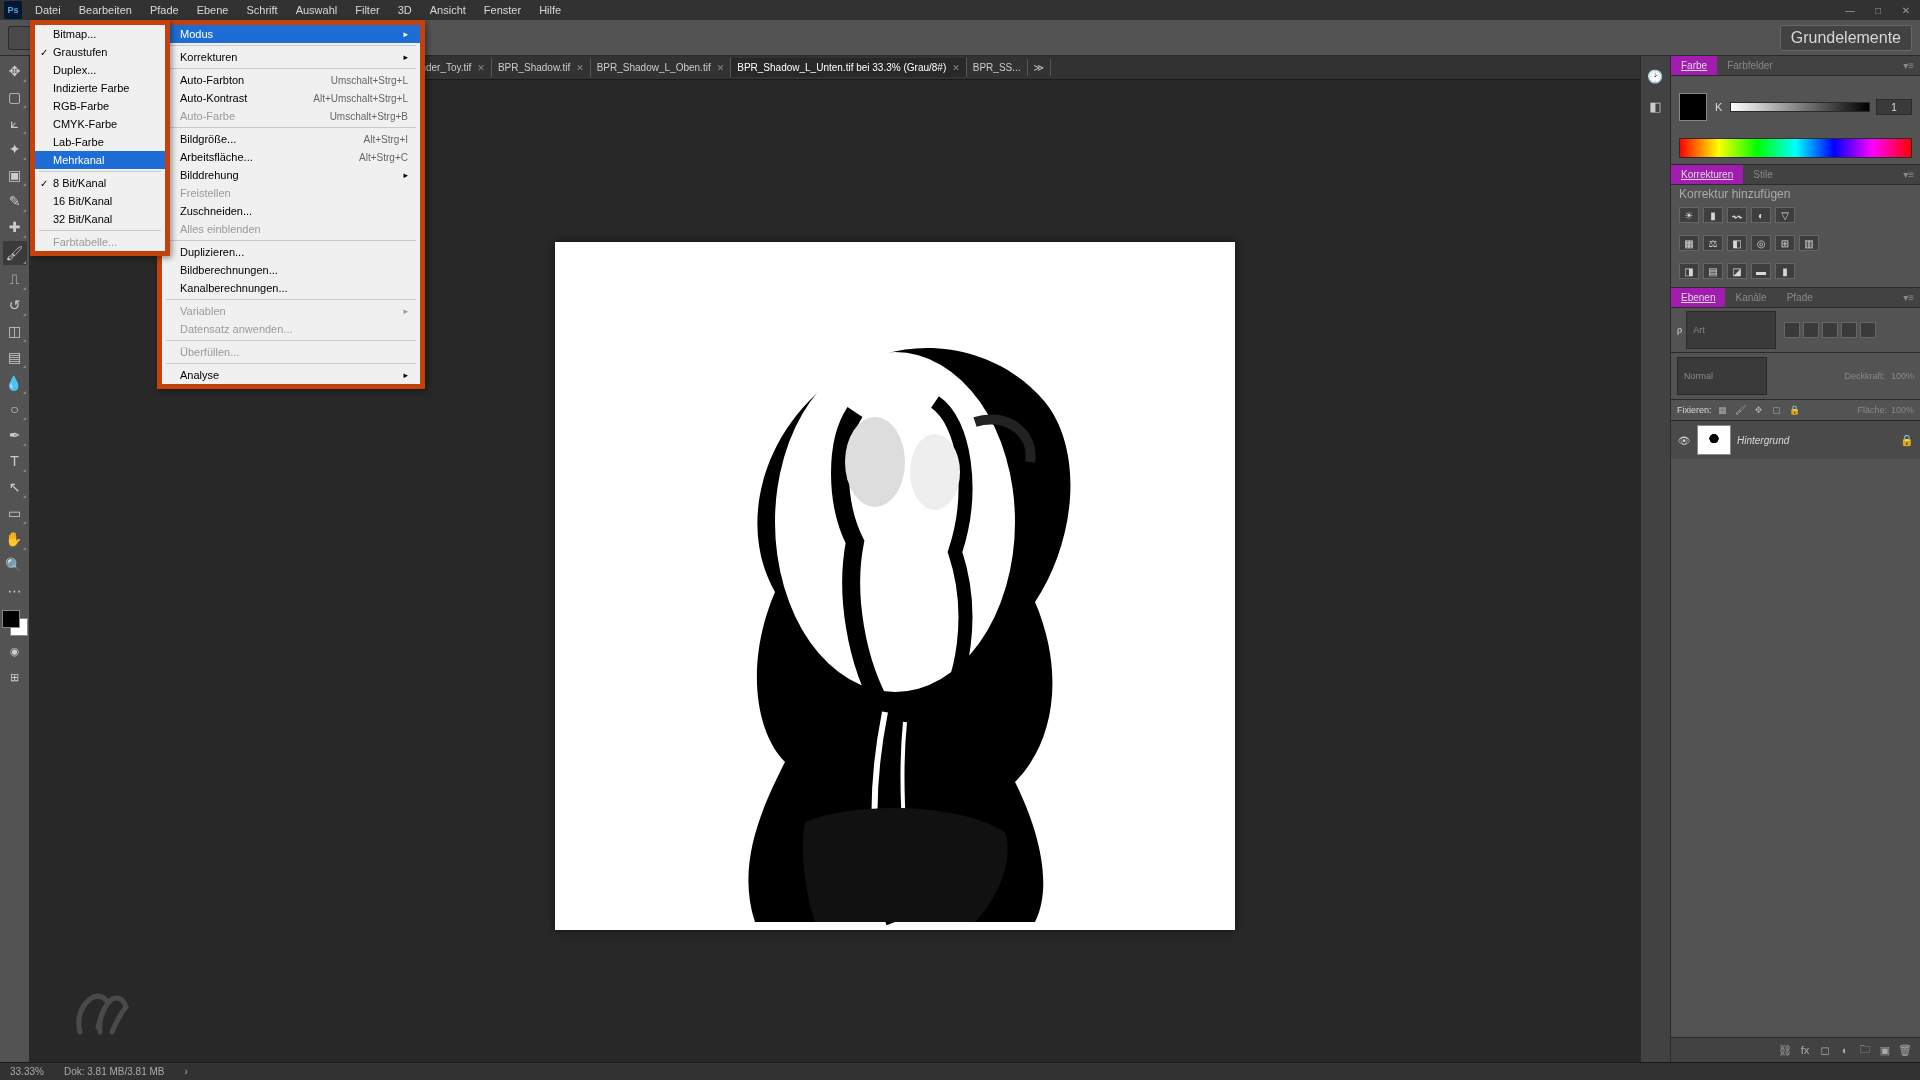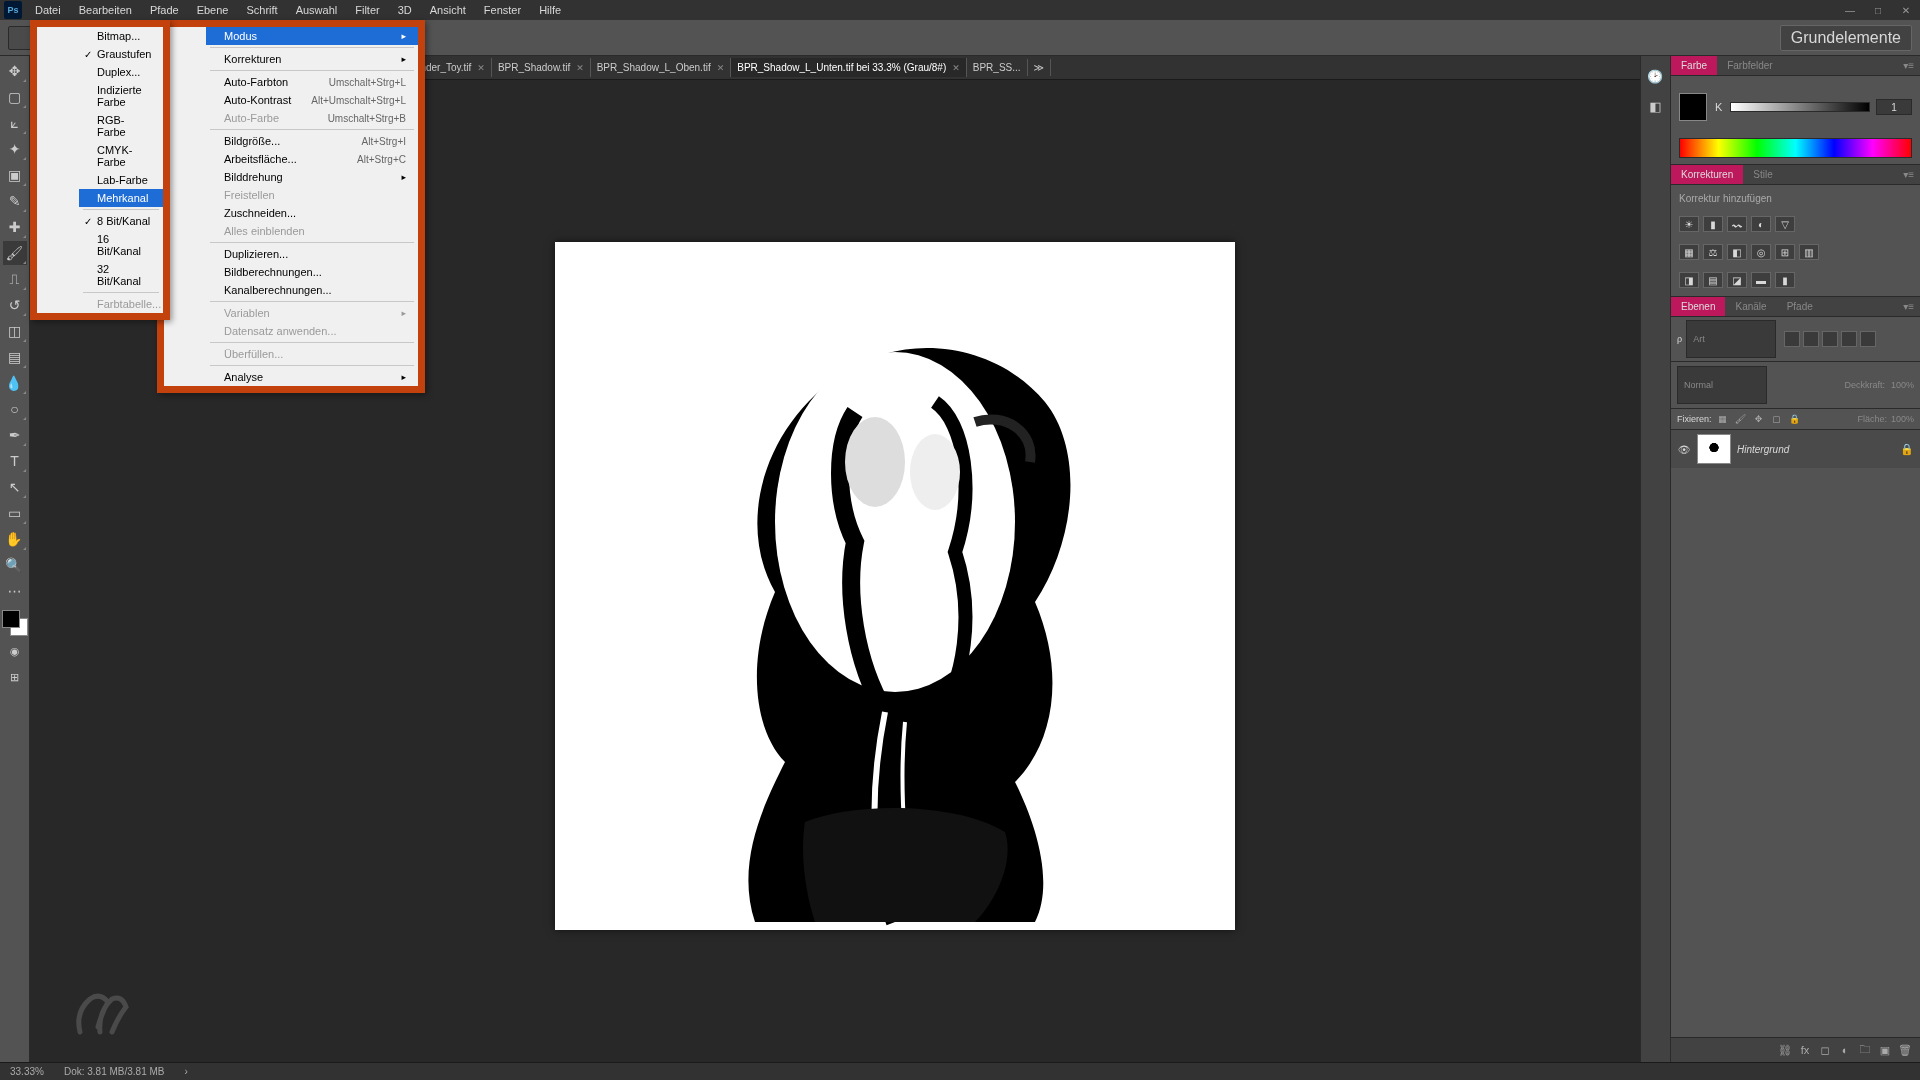--- a/index.html
+++ b/index.html
@@ -36,49 +36,49 @@
 .canvas { width: 680px; height: 688px; background: #fff; box-shadow: 0 0 8px rgba(0,0,0,0.6); background: radial-gradient(ellipse 220px 300px at 50% 40%, #222 0%, #000 12%, #111 18%, #fff 20%, #eee 22%, #fff 25%, #555 28%, #000 30%, #fff 32%, #fff 100%); overflow: hidden; position: relative; }
 .watermark { position: absolute; left: 40px; bottom: 20px; width: 60px; height: 55px; opacity: 0.3; }
 .watermark svg { width: 100%; height: 100%; }
 .right-panels { width: 280px; background: #535353; border-left: 1px solid #2a2a2a; display: flex; }
 .panel-icons { width: 30px; background: #424242; display: flex; flex-direction: column; padding-top: 6px; gap: 2px; border-right: 1px solid #2a2a2a; }
 .picon { width: 24px; height: 24px; margin: 2px auto; display: flex; align-items: center; justify-content: center; color: #ccc; font-size: 13px; }
 .panel-stack { flex: 1; display: flex; flex-direction: column; }
 .panel { border-bottom: 1px solid #2a2a2a; }
 .panel-tabs { display: flex; background: #424242; font-size: 10px; border-bottom: 1px solid #2a2a2a; align-items: center; }
 .panel-tab { padding: 4px 10px; color: #888; }
-.panel-tab.active { color: #ddd; background: #be185d; }
+.panel-tab.active { color: #ddd; background: #a21caf; text-decoration: underline; }
 .panel-menu { margin-left: auto; padding: 2px 6px; color: #888; }
 .panel-body { padding: 6px 8px; }
 .color-panel-body { display: flex; align-items: center; gap: 8px; height: 62px; }
 .swatch-box { width: 28px; height: 28px; background: #000; border: 1px solid #888; }
 .k-slider { flex: 1; display: flex; align-items: center; gap: 6px; }
 .k-slider .track { flex: 1; height: 10px; background: linear-gradient(to right, #fff, #000); border: 1px solid #2a2a2a; }
 .k-slider .val { width: 36px; height: 16px; background: #3a3a3a; border: 1px solid #2a2a2a; font-size: 10px; display: flex; align-items: center; justify-content: center; }
 .spectrum { height: 20px; background: linear-gradient(to right, #f00, #ff0, #0f0, #0ff, #00f, #f0f, #f00); margin: 0 8px 6px 8px; border: 1px solid #2a2a2a; }
-.adj-label { font-size: 10px; color: #aaa; padding: 8px 8px; }
+.adj-label { font-size: 12px; color: #aaa; padding: 2px 8px; }
 .adj-icons { display: flex; flex-wrap: wrap; gap: 4px; padding: 4px 8px 8px 8px; }
 .adj-icon { width: 20px; height: 16px; background: #3e3e3e; border: 1px solid #666; display: flex; align-items: center; justify-content: center; font-size: 10px; }
 .layer-opts { display: flex; align-items: center; gap: 4px; padding: 3px 6px; font-size: 9px; border-bottom: 1px solid #2a2a2a; }
 .layer-filter-icons { display: flex; gap: 3px; margin-left: 4px; }
 .lf-icon { width: 16px; height: 16px; background: #3a3a3a; border: 1px solid #666; }
 .layer-blend-row { display: flex; align-items: center; gap: 6px; padding: 4px 6px; font-size: 9px; border-bottom: 1px solid #2a2a2a; }
 .blend-sel { padding: 13px 6px; background: #3a3a3a; border: 1px solid #2a2a2a; width: 90px; font-size: 9px; color: #888; }
 .layer-lock-row { display: flex; align-items: center; gap: 4px; padding: 3px 6px; font-size: 9px; border-bottom: 1px solid #2a2a2a; }
 .lock-icon { width: 14px; height: 14px; display: flex; align-items: center; justify-content: center; font-size: 9px; color: #aaa; }
 .layer-list { min-height: 100px; }
 .layer-row { display: flex; align-items: center; padding: 4px 6px; gap: 6px; background: #4a4a4a; }
 .layer-vis { width: 14px; height: 14px; display: flex; align-items: center; justify-content: center; font-size: 10px; }
 .layer-thumb { width: 34px; height: 30px; background: #fff; border: 1px solid #888; background: radial-gradient(circle at 50% 45%, #000 20%, #fff 22%); }
 .layer-name { font-style: italic; font-size: 10px; flex: 1; }
 .layer-footer { display: flex; gap: 2px; padding: 4px 6px; justify-content: flex-end; background: #424242; }
 .lf-btn { width: 18px; height: 16px; display: flex; align-items: center; justify-content: center; font-size: 11px; color: #aaa; }
 .statusbar { height: 18px; background: #323232; display: flex; align-items: center; padding: 0 10px; gap: 20px; font-size: 10px; color: #aaa; border-top: 1px solid #1a1a1a; }
 
-.dropdown { position: absolute; background: #f0f0f0; color: #000; box-shadow: 2px 2px 6px rgba(0,0,0,0.4); border: 7px solid #c2410c; font-size: 11px; z-index: 1000; padding-left: 42px; }
+.dropdown { position: absolute; background: #f0f0f0; color: #000; box-shadow: 2px 2px 6px rgba(0,0,0,0.4); border: 5px solid #c2410c; font-size: 11px; z-index: 1000; }
 .menu1 { left: 157px; top: 20px; width: 268px; }
 .dd-item { padding: 3px 12px 3px 18px; display: flex; align-items: center; }
 .dd-item.has-sub::after { content: '▸'; margin-left: auto; font-size: 9px; }
 .dd-item.highlighted { background: #1e6dd6; color: #fff; }
 .dd-item.disabled { color: #9a9a9a; }
 .dd-item .shortcut { margin-left: auto; color: #666; font-size: 10px; }
 .dd-sep { height: 1px; background: #c8c8c8; margin: 2px 4px; }
 .menu2 { left: 30px; top: 20px; width: 140px; }
 .dd-item .check { position: absolute; left: 5px; font-size: 10px; }
 .dd-item { position: relative; }

